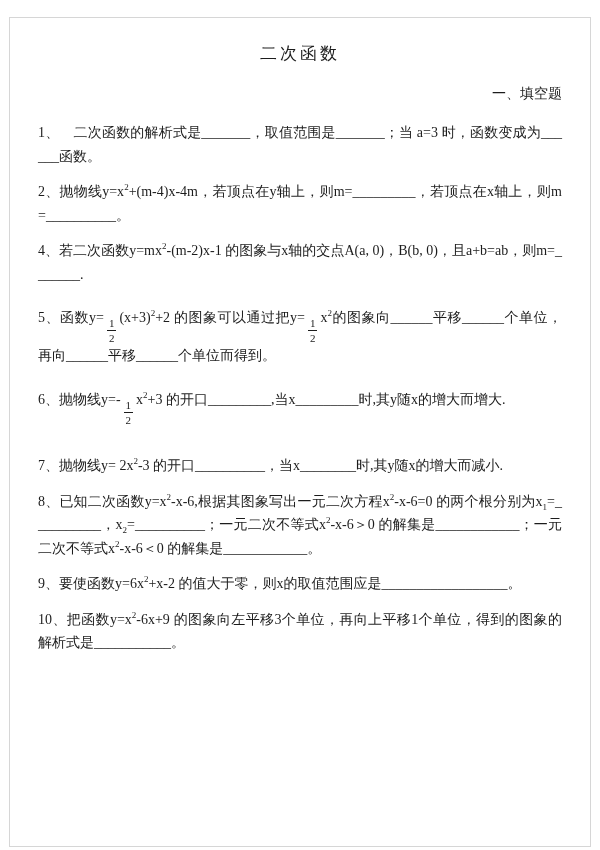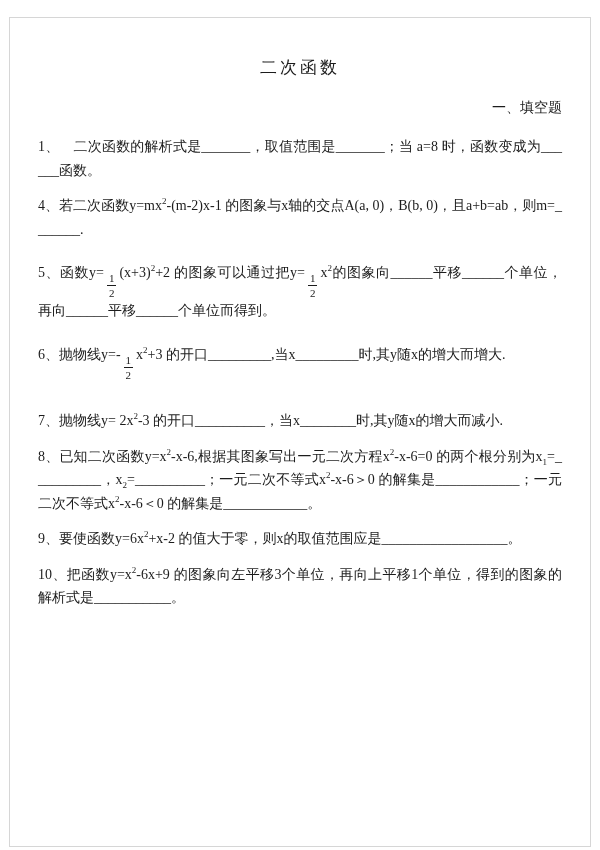--- a/index.html
+++ b/index.html
@@ -5,21 +5,21 @@
   html,body{margin:0;padding:0;}
   body{
     width:600px;height:850px;position:relative;overflow:hidden;
     background:#ffffff;color:#1c1c1c;
     font-family:"Liberation Serif","DejaVu Serif",serif;
   }
   .page-frame{
     position:absolute;top:17px;left:9px;right:9px;bottom:3px;
     border:1px solid #d6d6d6;pointer-events:none;
   }
-  .content{position:relative;padding:42px 38px 0 38px;}
+  .content{position:relative;padding:28px 38px 0 38px;}
   .title{
     text-align:center;font-size:17px;font-weight:400;
     letter-spacing:3px;margin:14px 0 20px 0;
   }
   .section{font-size:14px;margin:0 0 18px 0;text-align:right;}
   .problem{
     font-size:14px;line-height:1.68;margin:0 0 12px 0;
     text-align:justify;word-break:break-all;
   }
   .problem sup{font-size:9px;line-height:0;}
@@ -35,21 +35,22 @@
 </style>
 </head>
 <body>
 
 <div class="page-frame"></div>
 
 <div class="content">
   <h1 class="title">二次函数</h1>
   <div class="section">一、填空题</div>
 
-  <p class="problem">1、　二次函数的解析式是_______，取值范围是_______；当 a=8 时，函数变成为______函数。</p>
+  <p class="problem">1、　二次函数的解析式是_______，取值范围是_______；当 a=3 时，函数变成为______函数。</p>
+  <p class="problem">2、抛物线y=x<sup>2</sup>+(m-4)x-4m，若顶点在y轴上，则m=_________，若顶点在x轴上，则m=__________。</p>
   <p class="problem">4、若二次函数y=mx<sup>2</sup>-(m-2)x-1 的图象与x轴的交点A(a, 0)，B(b, 0)，且a+b=ab，则m=_______.</p>
   <p class="problem gap-lg">5、函数y=<span class="frac">
         <span>1</span>
         <span>2</span>
       </span>(x+3)<sup>2</sup>+2 的图象可以通过把y=<span class="frac">
         <span>1</span>
         <span>2</span>
       </span>x<sup>2</sup>的图象向______平移______个单位，再向______平移______个单位而得到。</p>
   <p class="problem gap-lg">6、抛物线y=-<span class="frac">
         <span>1</span>

